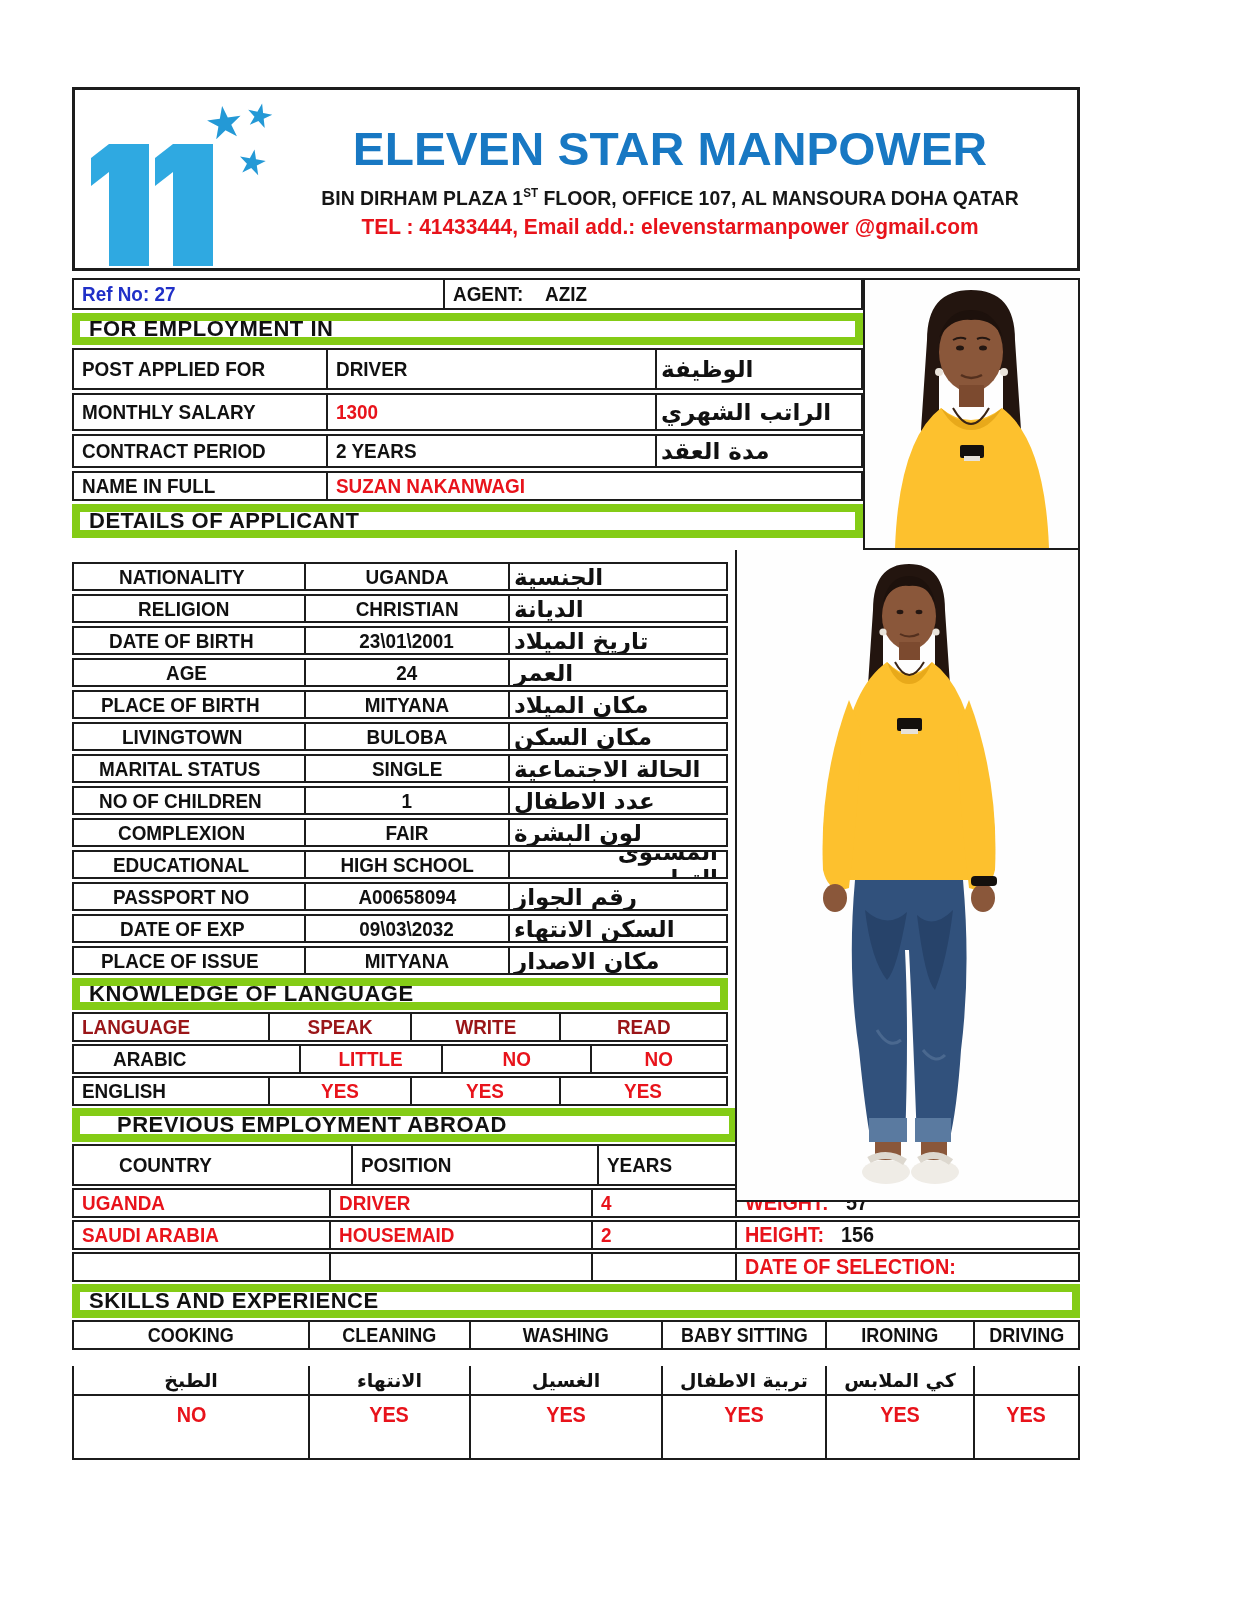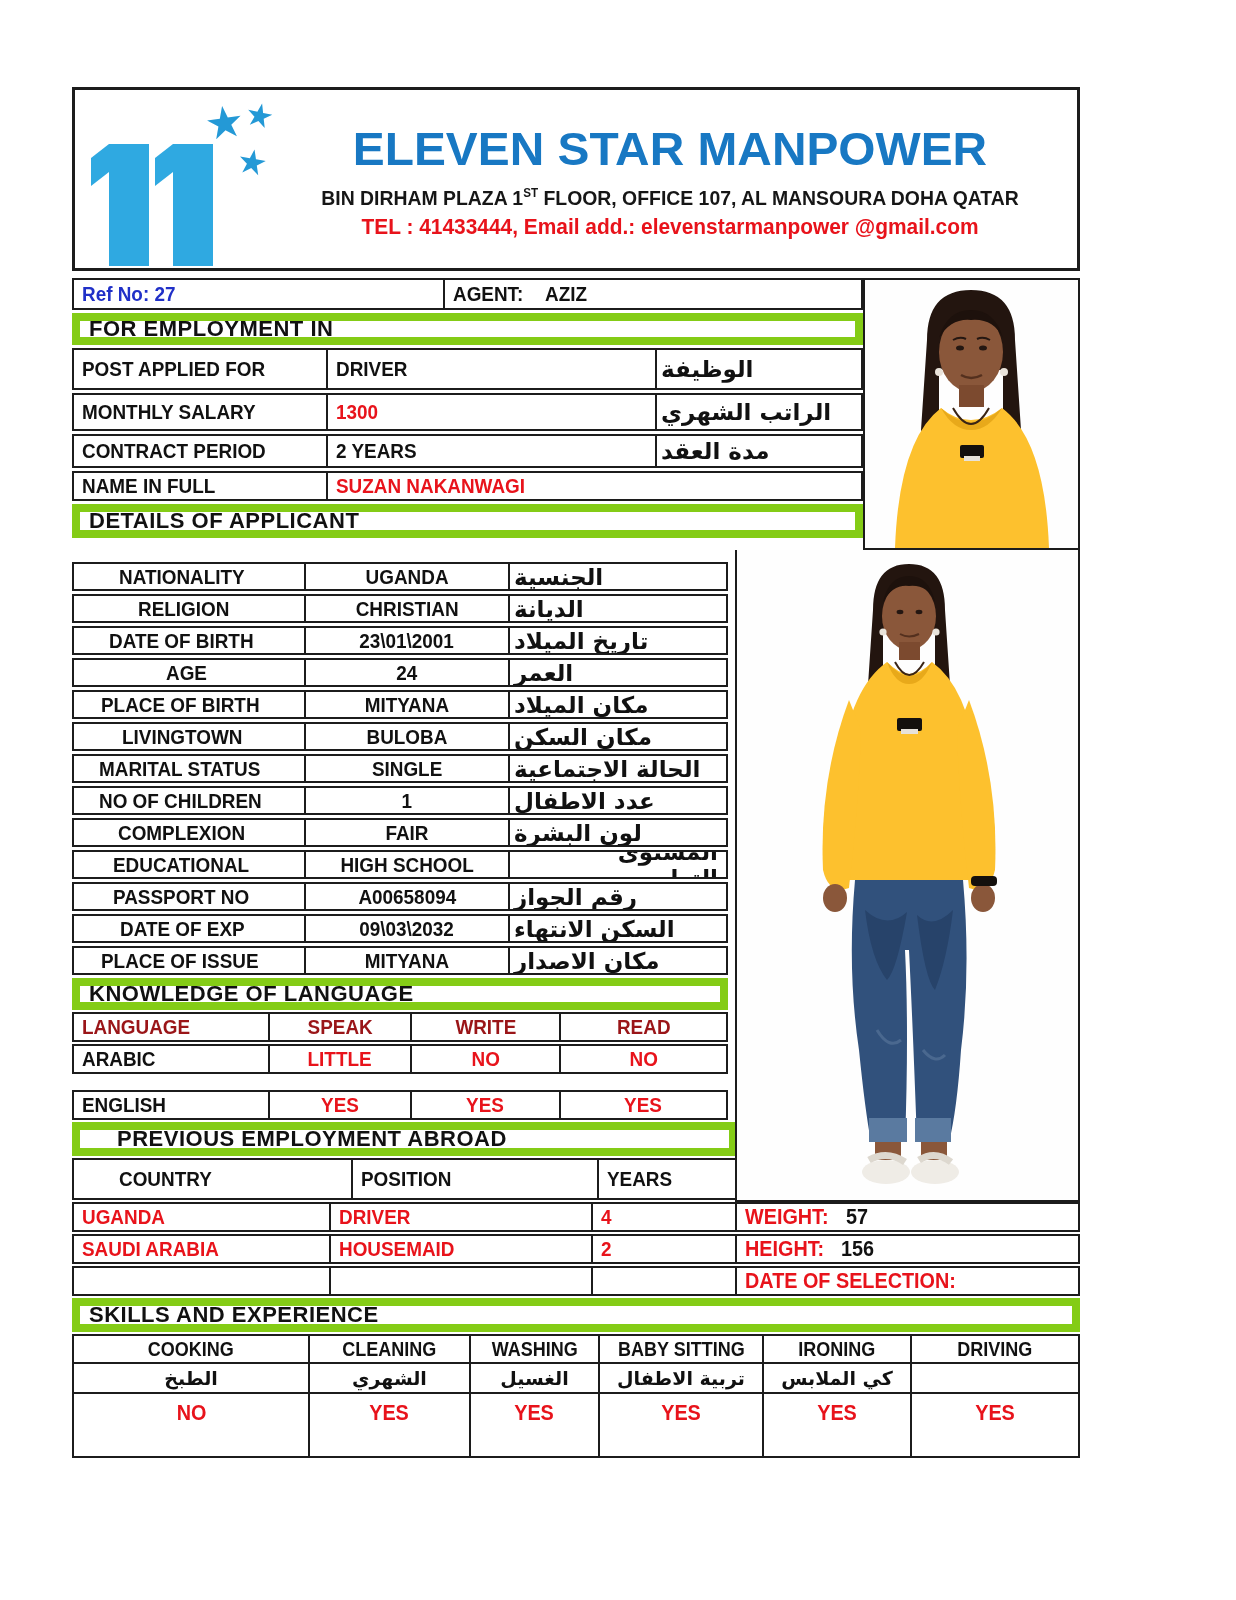--- a/index.html
+++ b/index.html
@@ -44,21 +44,21 @@
 
   
   .w791{width:791px;} .w656{width:656px;} .w665{width:665px;padding-left:37px;} .w1008{width:1008px;}
   .h32{height:32px;} .h30{height:30px;} .h42{height:42px;} .h38{height:38px;}
   .h34{height:34px;} .h29{height:29px;} .h64{height:64px;}
 
   .e1{width:254px;} .e2{width:329px;} .e3{flex:1;}
   .d1{width:232px;justify-content:center;} .d2{width:204px;} .d3{flex:1;}
   .l1{width:196px;} .l2{width:142px;} .l3{width:149px;} .l4{flex:1;}
   .p1{width:257px;} .p2{width:262px;} .p3{width:144px;} .p4{flex:1;}
-  .s1{width:236px;} .s2{width:161px;} .s3{width:129px;} .s4{width:164px;} .s5{width:148px;} .s6{flex:1;}
+  .s1{width:236px;} .s2{width:161px;} .s3{width:192px;} .s4{width:164px;} .s5{width:148px;} .s6{flex:1;}
 
   .meas{font-size:22px;font-weight:bold;}
   .skill-en{font-size:20px;font-weight:bold;}
   .skill-ar{font-family:"DejaVu Sans",sans-serif;font-size:19px;font-weight:bold;}
   .skill-val{font-size:22px;font-weight:bold;}
   .topalign{align-items:flex-start;padding-top:6px;}
 
   
   .photo-small{position:absolute;left:791px;top:0;width:217px;height:272px;box-sizing:border-box;
                border:2px solid #1c1c1c;background:#fdfdfd;overflow:hidden;}
@@ -269,21 +269,21 @@
         <div class="c l2 ctr">
             <span class="cond lbl maroon">SPEAK</span>
           </div>
         <div class="c l3 ctr">
             <span class="cond lbl maroon">WRITE</span>
           </div>
         <div class="c l4 ctr">
             <span class="cond lbl maroon">READ</span>
           </div>
       </div>
-      <div class="r w656 h30" style="margin-bottom:16px;">
+      <div class="r w656 h30" style="margin-bottom:2px;padding-left:31px;">
         <div class="c l1">
             <span class="cond lbl">ARABIC</span>
           </div>
         <div class="c l2 ctr">
             <span class="cond val red">LITTLE</span>
           </div>
         <div class="c l3 ctr">
             <span class="cond val red">NO</span>
           </div>
         <div class="c l4 ctr">
@@ -350,21 +350,21 @@
       <div class="r w1008 h30" style="margin-bottom:2px;">
         <div class="c p1"></div>
         <div class="c p2"></div>
         <div class="c p3"></div>
         <div class="c p4">
             <span class="cond meas red">DATE OF SELECTION:</span>
           </div>
       </div>
 
       <div class="band w1008 h34" style="margin-bottom:2px;">SKILLS AND EXPERIENCE</div>
-      <div class="r w1008 h30" style="margin-bottom:0;">
+      <div class="r w1008 h30" style="margin-bottom:16px;">
         <div class="c s1 ctr">
             <span class="cond skill-en">COOKING</span>
           </div>
         <div class="c s2 ctr">
             <span class="cond skill-en">CLEANING</span>
           </div>
         <div class="c s3 ctr">
             <span class="cond skill-en">WASHING</span>
           </div>
         <div class="c s4 ctr">
@@ -372,21 +372,21 @@
           </div>
         <div class="c s5 ctr">
             <span class="cond skill-en">IRONING</span>
           </div>
         <div class="c s6 ctr">
             <span class="cond skill-en">DRIVING</span>
           </div>
       </div>
       <div class="r w1008 h30" style="margin-bottom:0;border-top:none;">
         <div class="c s1 ctr skill-ar">الطبخ</div>
-        <div class="c s2 ctr skill-ar">الشهري</div>
+        <div class="c s2 ctr skill-ar">الانتهاء</div>
         <div class="c s3 ctr skill-ar">الغسيل</div>
         <div class="c s4 ctr skill-ar">تربية الاطفال</div>
         <div class="c s5 ctr skill-ar">كي الملابس</div>
         <div class="c s6 ctr skill-ar"></div>
       </div>
       <div class="r w1008 h64" style="margin-bottom:0;border-top:none;">
         <div class="c s1 ctr topalign">
             <span class="cond skill-val red">NO</span>
           </div>
         <div class="c s2 ctr topalign">

